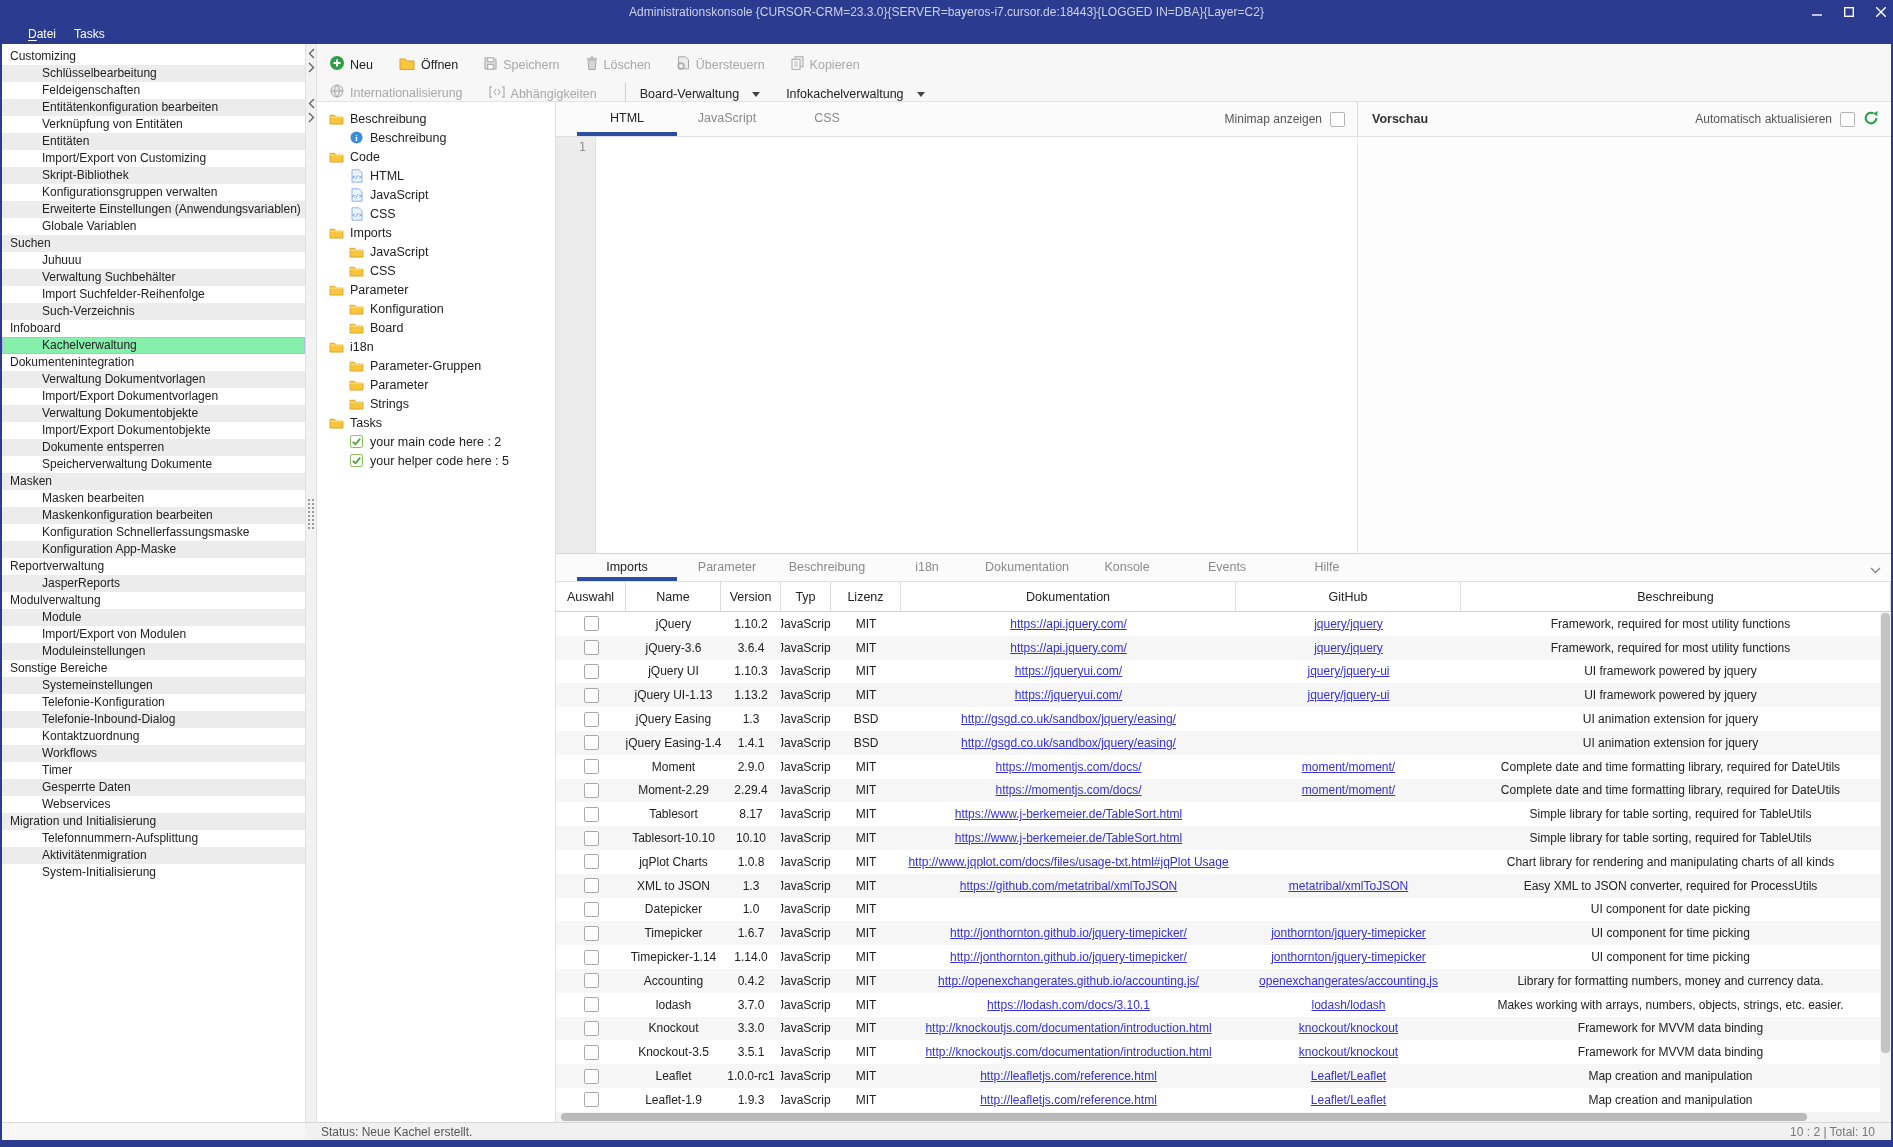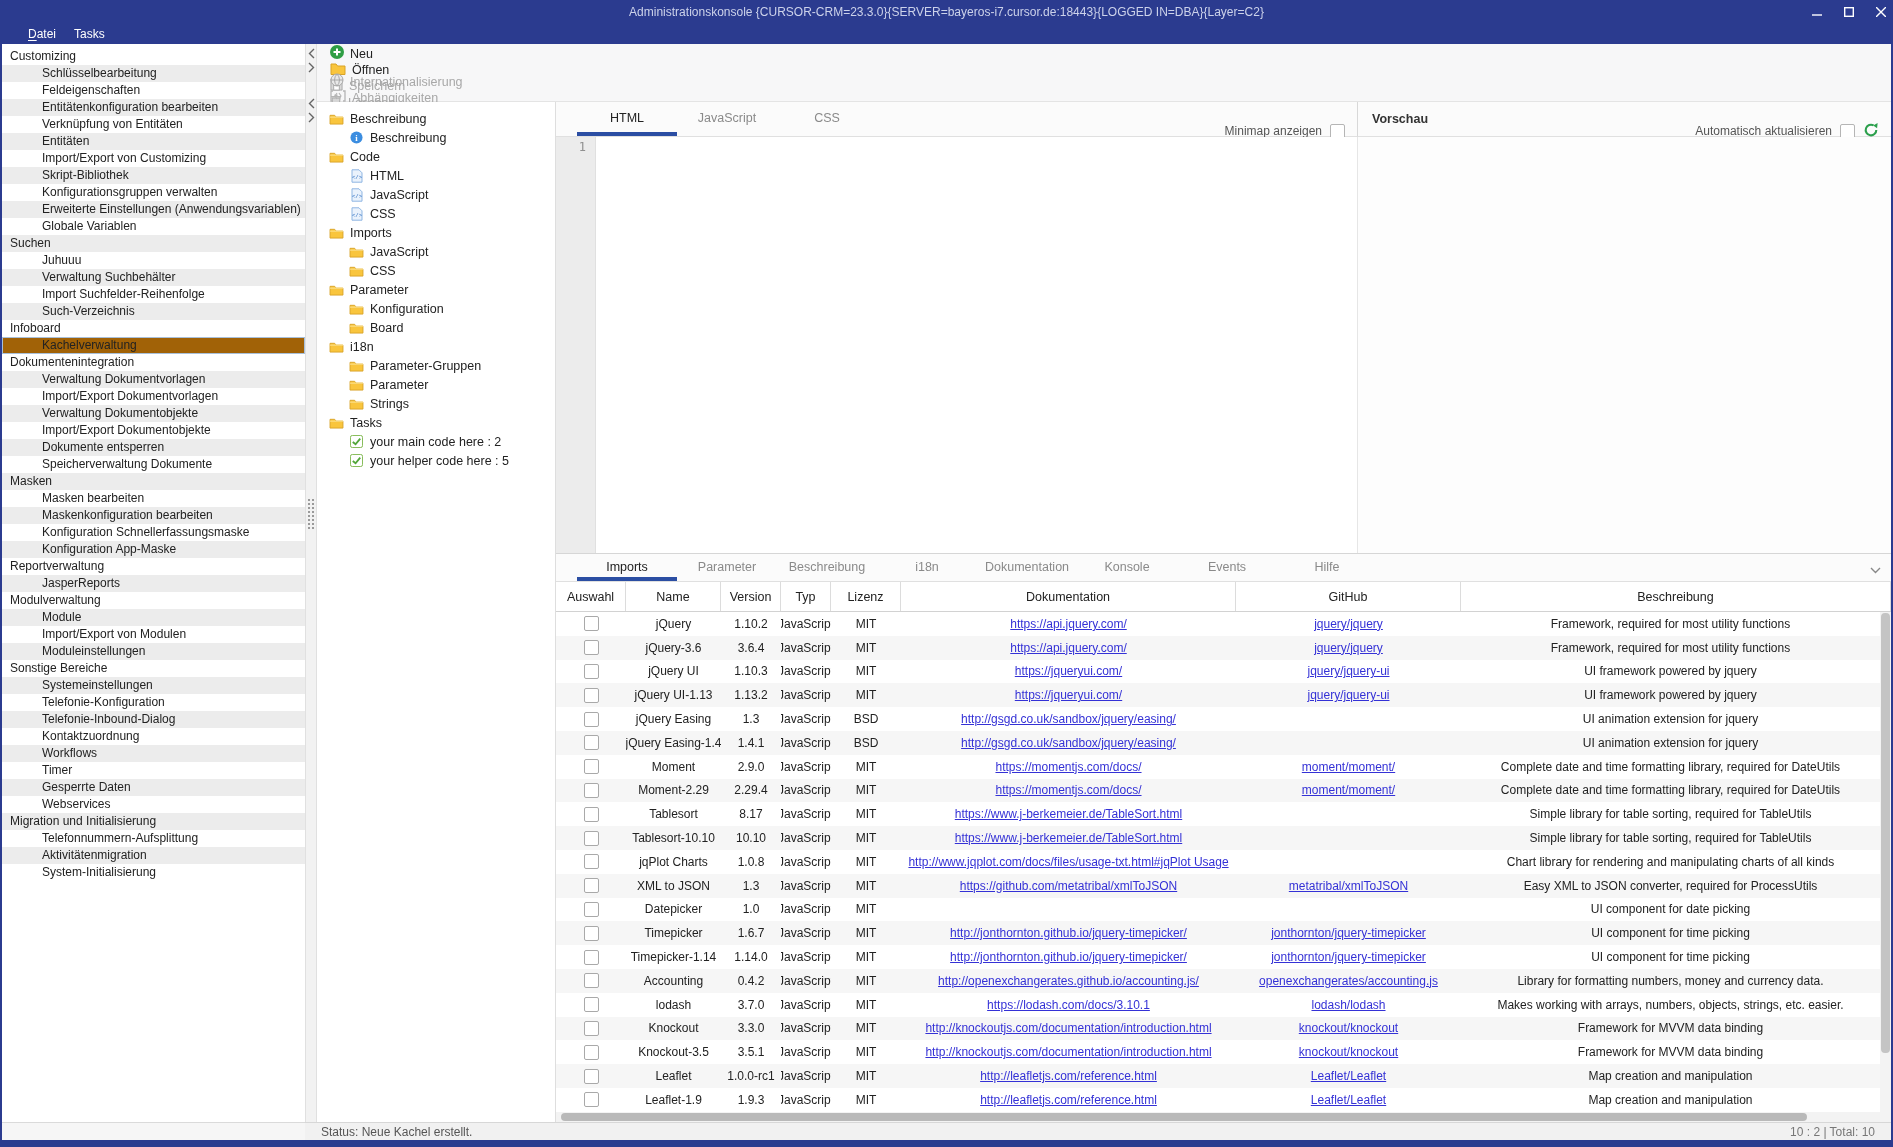--- a/index.html
+++ b/index.html
@@ -13,48 +13,48 @@
   .winctl span{display:inline-flex;width:12px;height:12px;align-items:center;justify-content:center;cursor:default;}
   .menubar{left:0;top:24px;width:100%;height:20px;background:#2b3b8f;color:#fff;
     display:flex;align-items:center;gap:18px;padding-left:28px;box-sizing:border-box;}
   .menubar .mi{cursor:default;}
   .menubar u{text-decoration:underline;text-underline-offset:2px;}
   
   .sidebar{left:2px;top:44px;width:303px;height:1078px;background:#fff;overflow:hidden;padding-top:4px;box-sizing:border-box;}
   .sb-row{height:17px;line-height:17px;white-space:nowrap;overflow:hidden;padding-left:8px;cursor:default;}
   .sb-row.lvl1{padding-left:40px;}
   .sb-row.alt{background:#ececec;}
-  .sb-row.sel{background:#a16207;box-shadow:inset 0 0 0 1px #a9c0da;}
+  .sb-row.sel{background:#86efac;box-shadow:inset 0 0 0 1px #a9c0da;}
   
   .splitter{left:305px;top:44px;width:12px;height:1078px;background:#f2f2f2;border-left:1px solid #e0e0e0;border-right:1px solid #e0e0e0;box-sizing:border-box;}
   .splitter .chev{position:absolute;left:2px;width:8px;height:12px;cursor:pointer;}
   .grip{position:absolute;left:2px;top:455px;display:flex;gap:2px;}
   .grip div{width:0;height:30px;border-left:2px dotted #9a9a9a;}
   
   .toolbar{left:317px;top:44px;width:1574px;height:58px;background:#f7f7f8;border-bottom:1px solid #e4e4e4;box-sizing:border-box;}
-  .tb-row{position:absolute;left:13px;display:flex;align-items:flex-start;height:28px;flex-direction:column;}
+  .tb-row{position:absolute;left:13px;display:flex;align-items:flex-end;height:28px;}
   .tb-row.r1{top:1px;}
   .tb-row.r2{top:29px;}
   .tb-btn{display:inline-flex;align-items:center;gap:6px;margin-right:26px;font-size:12.5px;cursor:pointer;}
   .tb-btn.disabled{color:#a8a8a8;cursor:default;}
   .tb-sep{width:1px;height:18px;background:#cfcfcf;margin:0 14px 0 2px;}
   .caret{margin-left:7px;display:inline-flex;}
   
   .tree{left:317px;top:102px;width:239px;height:1020px;background:#fff;border-right:1px solid #dedede;box-sizing:border-box;padding-top:7px;}
   .tree-row{height:19px;display:flex;align-items:center;gap:6px;padding-left:12px;white-space:nowrap;cursor:default;font-size:12.5px;}
   .tree-row.lvl1{padding-left:32px;}
   .tree-row .ic{display:inline-flex;width:15px;justify-content:center;}
   
   .tabbar{background:#fbfbfb;border-bottom:1px solid #e0e0e0;box-sizing:border-box;}
   .editor-tabbar{left:556px;top:102px;width:801px;height:35px;}
   .tabs{position:absolute;left:21px;top:0;height:100%;display:flex;}
   .tab{width:100px;text-align:center;line-height:33px;color:#8a8a8a;font-size:12.5px;position:relative;cursor:pointer;}
   .tab.active{color:#222;}
   .tab.active::after{content:"";position:absolute;left:0;right:0;bottom:0;height:4px;background:#2b4ea3;}
-  .tb-right{position:absolute;right:12px;top:12px;height:100%;display:flex;align-items:center;gap:8px;color:#555;}
+  .tb-right{position:absolute;right:12px;top:0;height:100%;display:flex;align-items:center;gap:8px;color:#555;}
   .checkbox{width:15px;height:15px;border:1px solid #b5b5b5;border-radius:2px;background:#fff;box-sizing:border-box;cursor:pointer;}
   
   .editor{left:556px;top:137px;width:801px;height:416px;background:#fff;}
   .gutter{position:absolute;left:0;top:0;width:40px;height:100%;background:#ececec;border-right:1px solid #e0e0e0;box-sizing:border-box;
     font-family:"DejaVu Sans Mono","Liberation Mono",monospace;font-size:12px;color:#909090;text-align:right;padding:3px 9px 0 0;}
   
   .preview-header{left:1357px;top:102px;width:534px;height:35px;display:flex;align-items:center;border-left:1px solid #d8d8d8;box-sizing:border-box;}
   .preview-header .ttl{margin-left:14px;color:#333;font-size:12.5px;font-weight:bold;}
   .preview-body{left:1357px;top:137px;width:534px;height:416px;background:#fdfdfd;border-left:1px solid #e6e6e6;box-sizing:border-box;}
   

